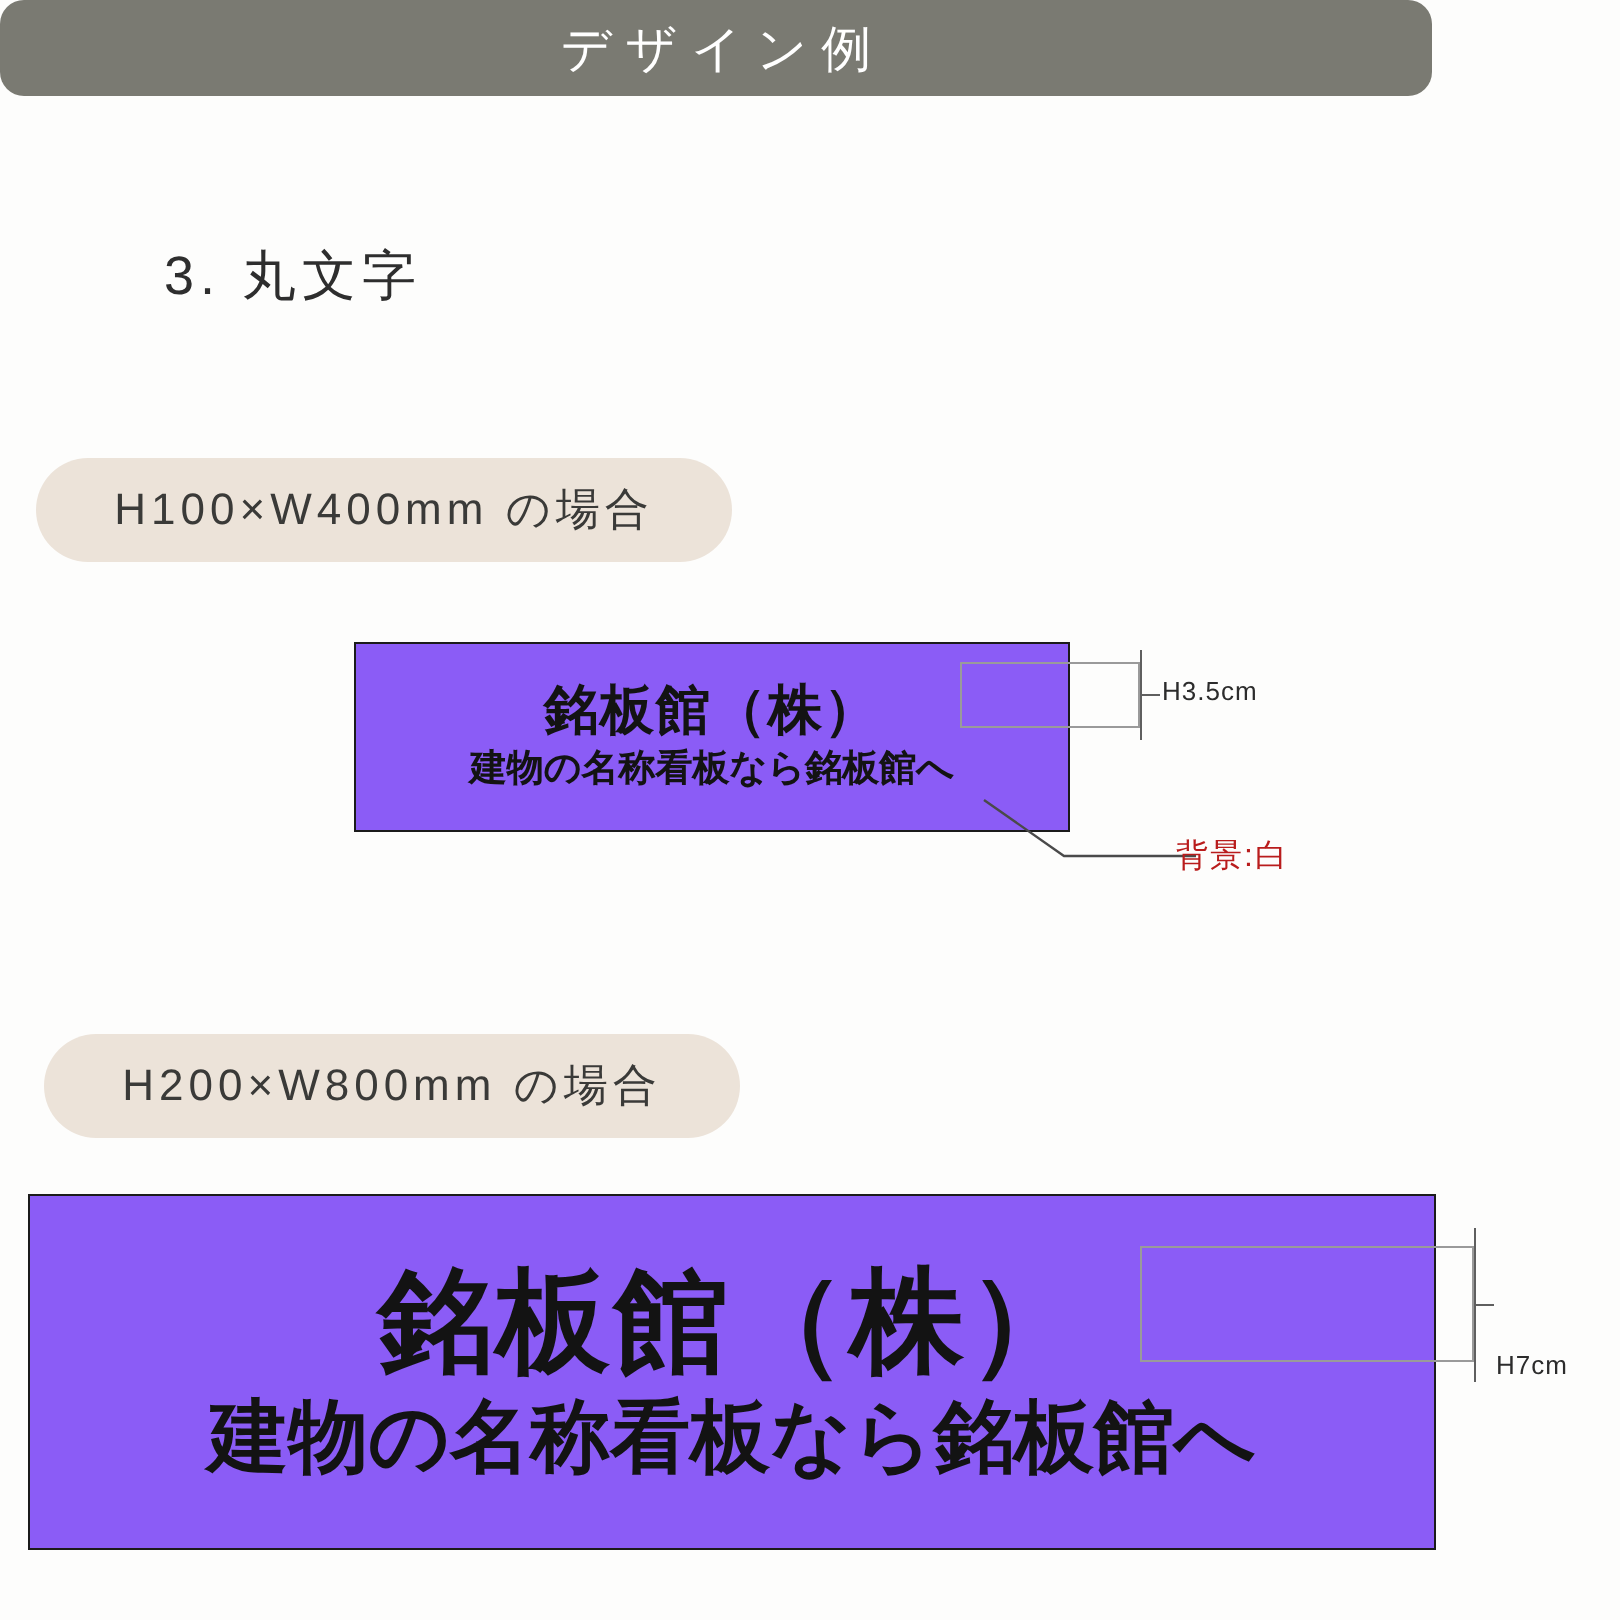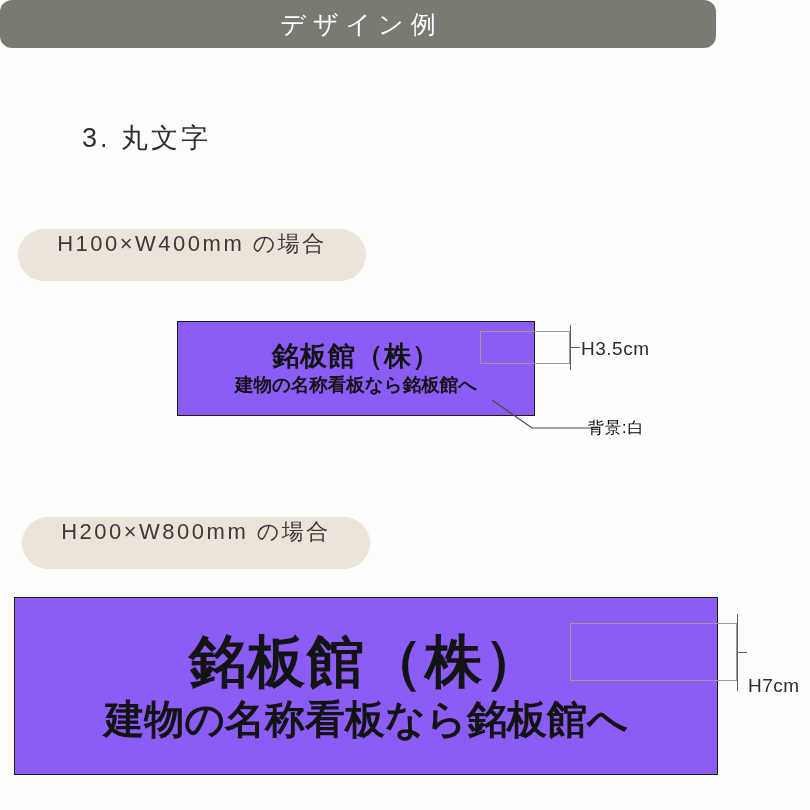--- a/index.html
+++ b/index.html
@@ -50,21 +50,21 @@
     margin-left: 40px;
   }
 
   
   .size-badge {
     position: absolute;
     background: #ece3d9;
     border-radius: 26px;
     height: 52px;
     display: flex;
-    align-items: flex-start;
+    align-items: center;
     justify-content: center;
     padding: 0 26px;
     box-sizing: border-box;
   }
   .size-badge span {
     font-size: 22px;
     color: #3a3a38;
     letter-spacing: 2.5px;
     white-space: nowrap;
   }
@@ -139,42 +139,42 @@
     position: absolute;
     background: #5f5f5f;
   }
   #tick-1-v { left: 570px; top: 325px; width: 1px; height: 45px; }
   #tick-1-h { left: 570px; top: 347px; width: 10px; height: 1px; }
   #tick-2-v { left: 737px; top: 614px; width: 1px; height: 77px; }
   #tick-2-h { left: 737px; top: 652px; width: 10px; height: 1px; }
 
   .measure-label {
     position: absolute;
-    font-size: 19px;
+    font-size: 13px;
     color: #2c2c2c;
     letter-spacing: 0.5px;
     white-space: nowrap;
   }
   #measure-label-1 { left: 581px; top: 338px; }
   #measure-label-2 { left: 748px; top: 643px; margin-top: 32px; }
 
   
   .leader-svg {
     position: absolute;
     left: 490px;
     top: 398px;
     width: 110px;
     height: 40px;
   }
   .callout-label {
     position: absolute;
     left: 588px;
     top: 418px;
     font-size: 16px;
-    color: #000000;
+    color: #b91c1c;
     letter-spacing: 1px;
     white-space: nowrap;
   }
 </style>
 </head>
 <body>
 
 <div class="header-bar">
   <div class="header-title">デザイン例</div>
 </div>

